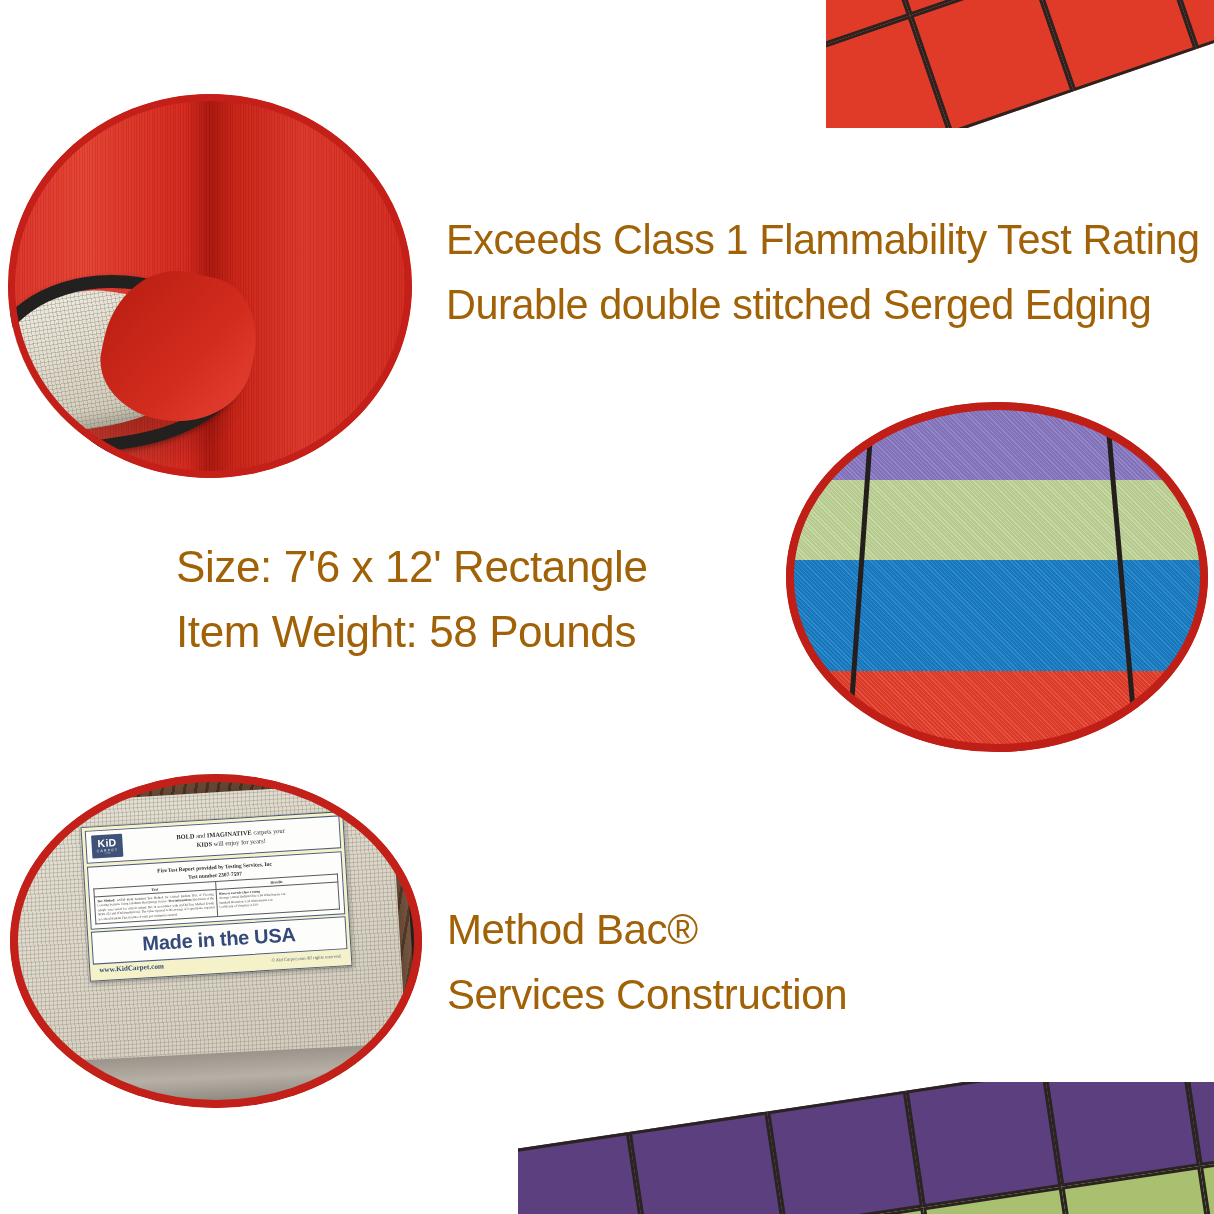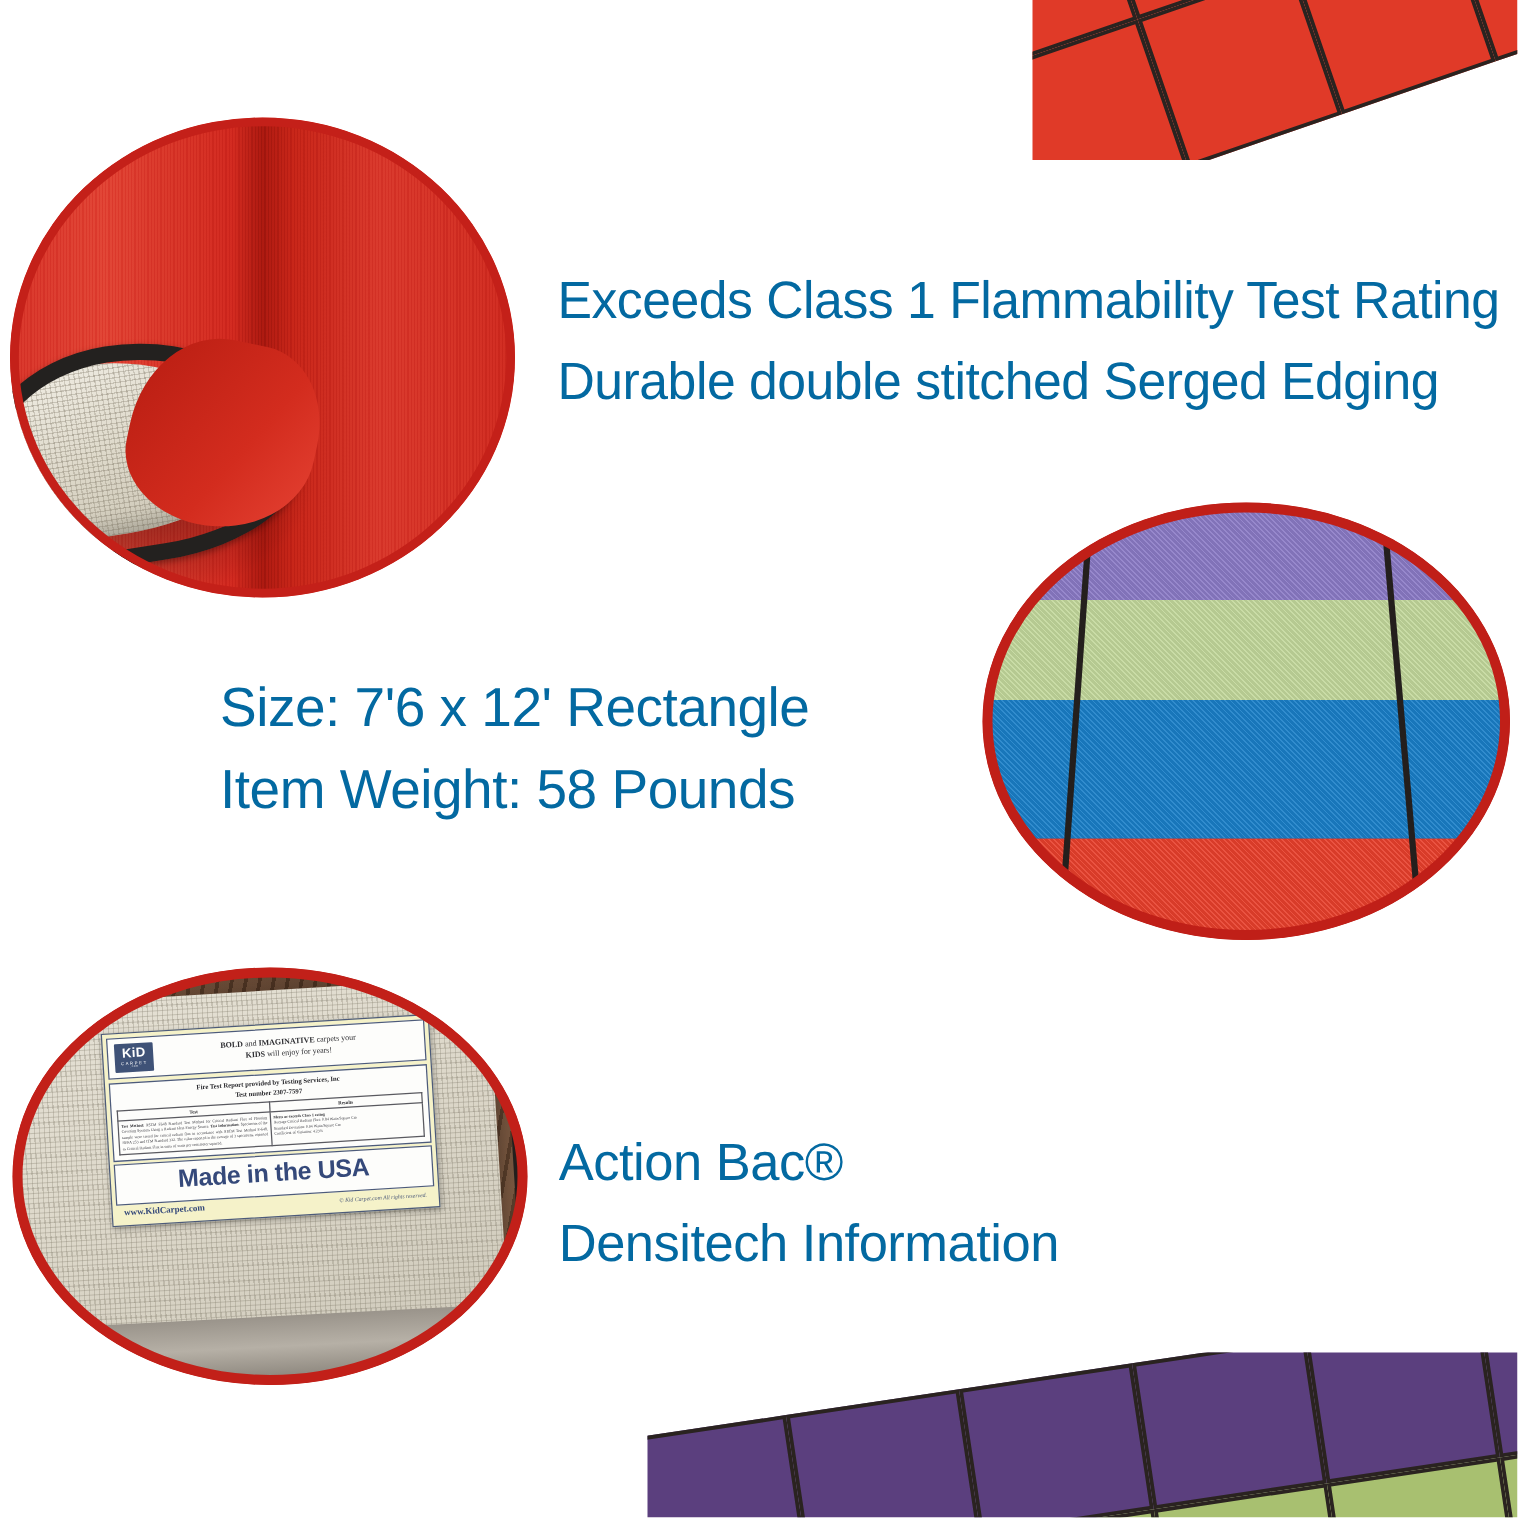--- a/index.html
+++ b/index.html
@@ -357,21 +357,21 @@
   }
   .lbl-foot .rights {
     font-size: 4.6px;
     font-style: italic;
     color: #4d5b7a;
   }
 
   
   .feature-text {
     position: absolute;
-    color: #0369a1;
+    color: #a16207;
     font-family: "Liberation Sans", sans-serif;
     font-weight: 400;
     letter-spacing: -0.4px;
     white-space: nowrap;
   }
   .feature-text .line { display: block; }
 
   #features-top {
     left: 446px;
     top: 208px;
@@ -524,17 +524,17 @@
     <span class="line">Exceeds Class 1 Flammability Test Rating</span>
     <span class="line">Durable double stitched Serged Edging</span>
   </div>
 
   <div class="feature-text" id="features-size">
     <span class="line">Size: 7'6 x 12' Rectangle</span>
     <span class="line">Item Weight: 58 Pounds</span>
   </div>
 
   <div class="feature-text" id="features-bac">
-    <span class="line">Action Bac®</span>
-    <span class="line">Densitech Information</span>
+    <span class="line">Method Bac®</span>
+    <span class="line">Services Construction</span>
   </div>
 
 </div>
 
 </body></html>

